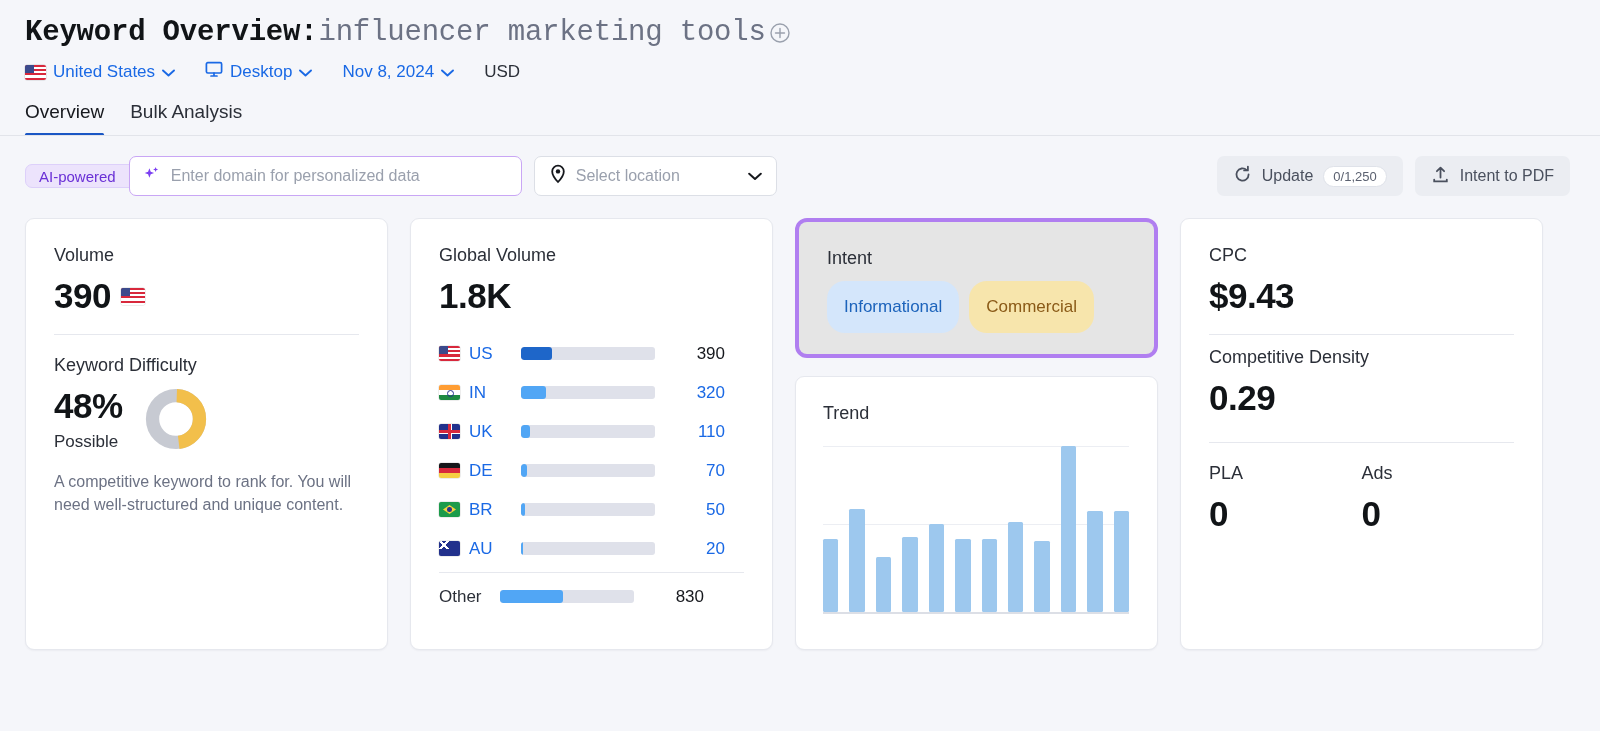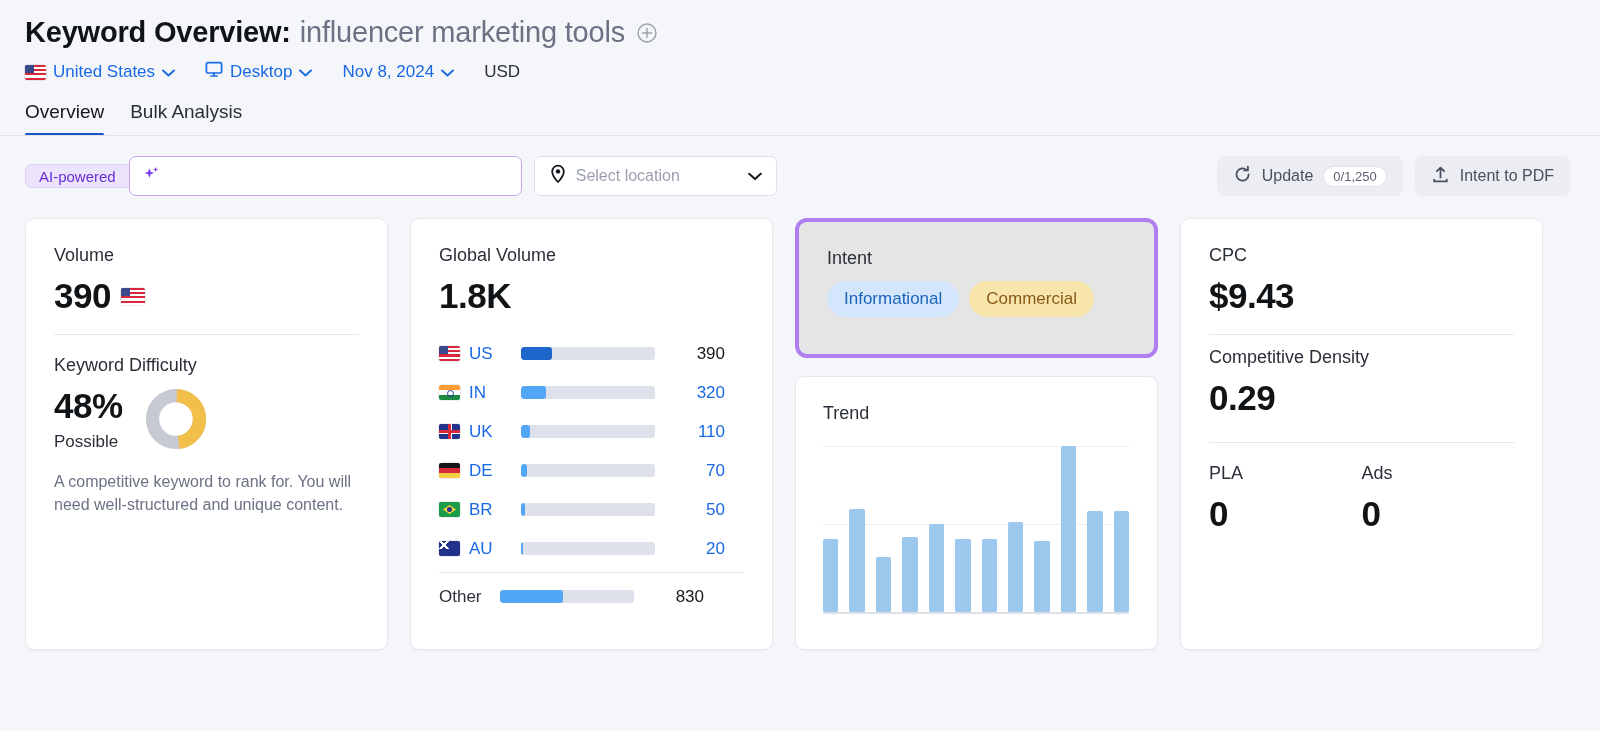--- a/index.html
+++ b/index.html
@@ -8,22 +8,23 @@
     background: #f5f6fa;
     font-family: "Liberation Sans", sans-serif;
     color: #1a1a1a;
     overflow: hidden;
   }
 
   
   .page { width: 1600px; height: 731px; position: relative; }
 
   .title-row {
-    display: flex; align-items: center; gap: 9px;
+    display: flex; align-items: center; gap: 1px;
     padding: 16px 0 0 25px;
+    font-family: Liberation Mono, monospace;
   }
   .title-main { font-size: 29px; font-weight: 700; color: #111417; letter-spacing: -0.2px; }
   .title-kw { font-size: 29px; font-weight: 400; color: #6c7284; letter-spacing: -0.2px; }
   .plus-icon { width: 22px; height: 22px; display: inline-flex; align-items: center; justify-content: center; margin-left: 2px; }
 
   .meta-row {
     display: flex; align-items: center;
     padding: 12px 0 0 25px; gap: 0;
   }
   .meta-item {
@@ -164,21 +165,21 @@
   .gv-hr { height: 1px; background: #e6e8ee; margin: 4px 0 4px 0; }
   .other-label { font-size: 17px; color: #2b2f38; width: 61px; }
 
   
   .intent-wrap {
     border: 4px solid #b07ef0; border-radius: 12px; padding: 0;
     background: #b07ef0;
   }
   .intent-card { background:#e5e5e5; border-radius: 8px; padding: 26px 28px 26px 28px; height: 132px; }
   .chips { display: flex; gap: 10px; margin-top: 12px; }
-  .chip { border-radius: 18px; padding: 8px 17px; font-size: 17px; }
+  .chip { border-radius: 18px; padding: 16px 17px; font-size: 17px; }
   .chip-info { background: #d4e6fb; color: #1c63bb; }
   .chip-comm { background: #f7e5ac; color: #8a5a17; }
 
   
   .trend-card { height: 274px; padding: 26px 28px 0 27px; }
   .trend-chart { position: relative; height: 168px; margin-top: 22px; }
   .grid-line { position: absolute; left: 0; right: 0; height: 1px; background: #eceef3; }
   .axis-line { position: absolute; left: 0; right: 0; bottom: 0; height: 2px; background: #dcdfe6; }
   .tbars { position: absolute; left: 0; right: 0; bottom: 2px; height: 166px; display: flex; align-items: flex-end; gap: 11px; }
   .tbar { flex: 1; background: #9dc8ee; border-radius: 1.5px; }
@@ -251,20 +252,21 @@
     <div class="toolbar-left">
       <div class="ai-group">
         <span class="ai-badge">AI-powered</span>
         <div class="domain-input">
           <span class="sparkle">
             <svg width="19" height="19" viewBox="0 0 19 19">
                 <path d="M7.4 3.3l1.3 3.4 3.4 1.3-3.4 1.3-1.3 3.4-1.3-3.4L2.7 8l3.4-1.3z" fill="#7b3ff2"></path>
                 <path d="M13.6 2l.7 1.8 1.8.7-1.8.7-.7 1.8-.7-1.8-1.8-.7 1.8-.7z" fill="#7b3ff2"></path>
               </svg>
           </span>
+          <input type="text" placeholder="Enter domain for personalized data" style="">
         </div>
       </div>
       <div class="loc-btn">
         <span>
           <svg width="18" height="20" viewBox="0 0 18 20">
               <path d="M9 1.6c-3.2 0-5.8 2.6-5.8 5.8 0 4.3 5.8 10.6 5.8 10.6s5.8-6.3 5.8-10.6c0-3.2-2.6-5.8-5.8-5.8z" fill="none" stroke="#16181d" stroke-width="1.8"></path>
               <circle cx="9" cy="7.4" r="2.2" fill="#16181d"></circle>
             </svg>
         </span>
         <span class="loc-label">Select location</span>

